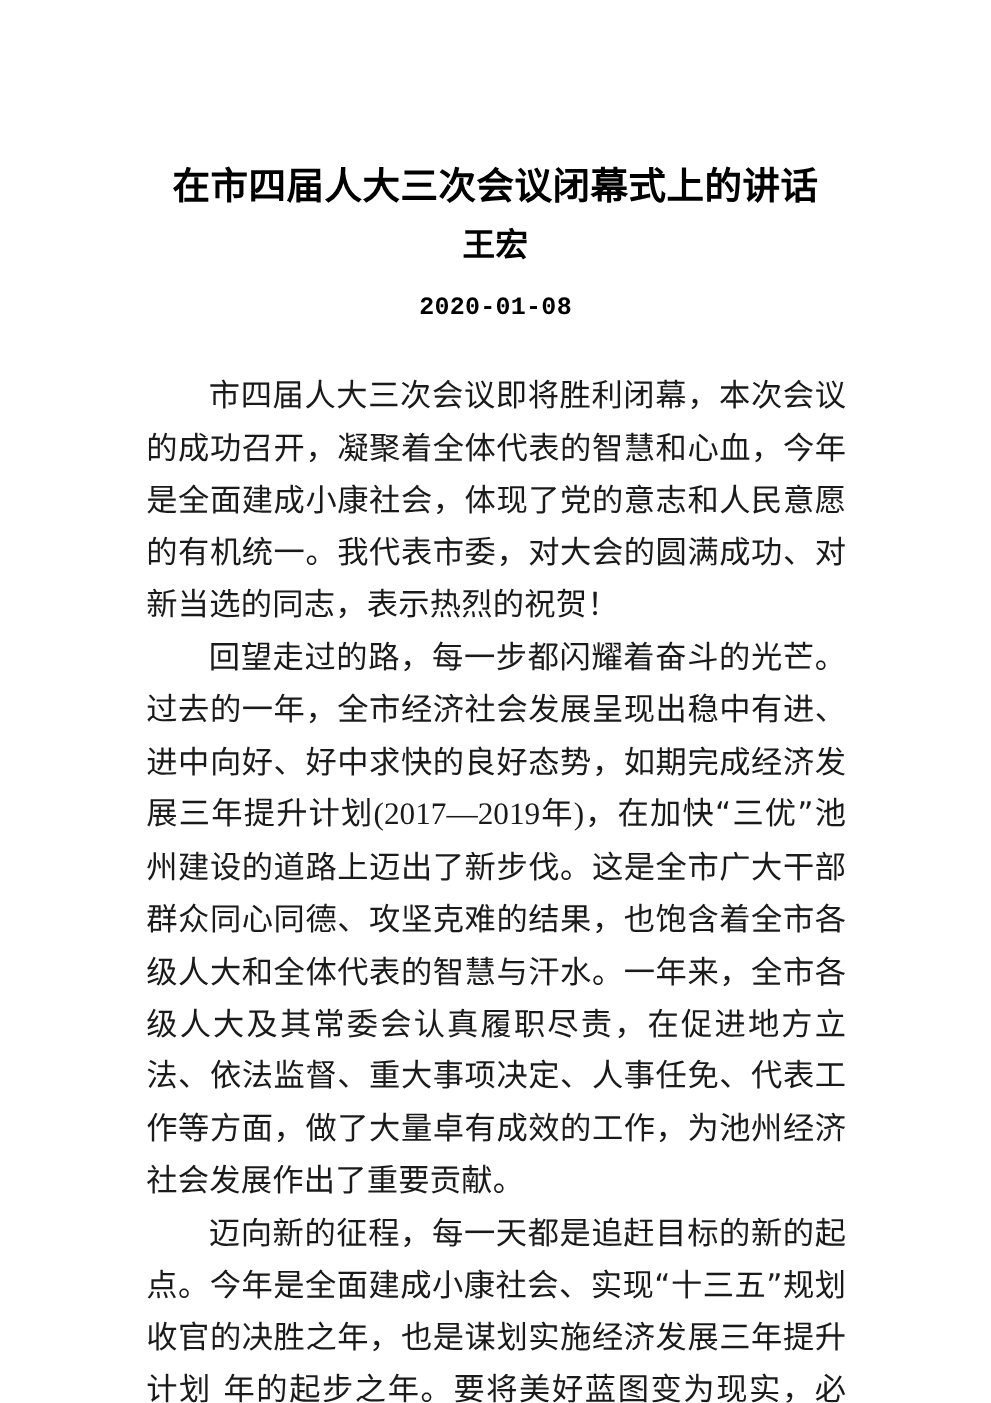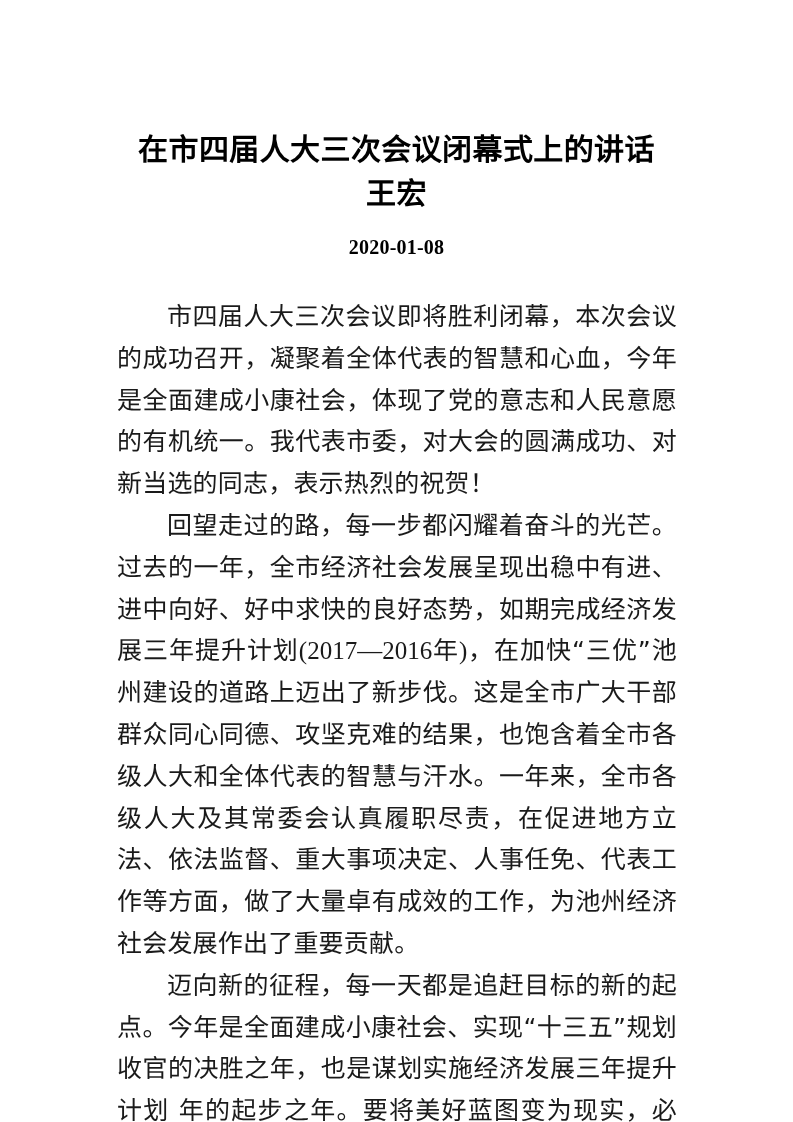--- a/index.html
+++ b/index.html
@@ -41,31 +41,31 @@
     font-family: "Liberation Serif", "DejaVu Serif", serif;
     font-size: 30px;
     font-weight: 600;
     line-height: 44px;
     letter-spacing: 0.4px;
     color: #000;
     white-space: nowrap;
   }
 
   .doc-author {
-    font-family: Liberation Mono, monospace;
-    font-size: 30px;
+    font-family: Liberation Sans, sans-serif;
+    font-size: 26px;
     font-weight: 600;
     line-height: 44px;
     letter-spacing: 0.4px;
     color: #000;
     margin-top: 2px;
   }
 
   .doc-date {
-    font-family: Liberation Serif, serif;
+    font-family: Liberation Mono, monospace;
     font-size: 20px;
     font-weight: 700;
     line-height: 30px;
     letter-spacing: 0.2px;
     color: #000;
     margin-top: 14px;
   }
 
   
   .body-block {
@@ -104,17 +104,17 @@
 <div class="page">
 
   <div class="title-block">
     <div class="doc-title">在市四届人大三次会议闭幕式上的讲话</div>
     <div class="doc-author">王宏</div>
     <div class="doc-date">2020-01-08</div>
   </div>
 
   <div class="body-block">
     <p class="para indent">市四届人大三次会议即将胜利闭幕，本次会议的成功召开，凝聚着全体代表的智慧和心血，今年是全面建成小康社会，体现了党的意志和人民意愿的有机统一。我代表市委，对大会的圆满成功、对新当选的同志，表示热烈的祝贺！</p>
-    <p class="para indent">回望走过的路，每一步都闪耀着奋斗的光芒。过去的一年，全市经济社会发展呈现出稳中有进、进中向好、好中求快的良好态势，如期完成经济发展三年提升计划<span class="lat">(2017—2016</span>年<span class="lat">)</span>，在加快“三优”池州建设的道路上迈出了新步伐。这是全市广大干部群众同心同德、攻坚克难的结果，也饱含着全市各级人大和全体代表的智慧与汗水。一年来，全市各级人大及其常委会认真履职尽责，在促进地方立法、依法监督、重大事项决定、人事任免、代表工作等方面，做了大量卓有成效的工作，为池州经济社会发展作出了重要贡献。</p>
+    <p class="para indent">回望走过的路，每一步都闪耀着奋斗的光芒。过去的一年，全市经济社会发展呈现出稳中有进、进中向好、好中求快的良好态势，如期完成经济发展三年提升计划<span class="lat">(2017—2019</span>年<span class="lat">)</span>，在加快“三优”池州建设的道路上迈出了新步伐。这是全市广大干部群众同心同德、攻坚克难的结果，也饱含着全市各级人大和全体代表的智慧与汗水。一年来，全市各级人大及其常委会认真履职尽责，在促进地方立法、依法监督、重大事项决定、人事任免、代表工作等方面，做了大量卓有成效的工作，为池州经济社会发展作出了重要贡献。</p>
     <p class="para indent">迈向新的征程，每一天都是追赶目标的新的起点。今年是全面建成小康社会、实现“十三五”规划收官的决胜之年，也是谋划实施经济发展三年提升计划 年的起步之年。要将美好蓝图变为现实，必须坚持以习近平新时代中国特色社会主义思想为指导，全面贯彻党的十九大和十九届</p>
   </div>
 
 </div>
 
 </body></html>

